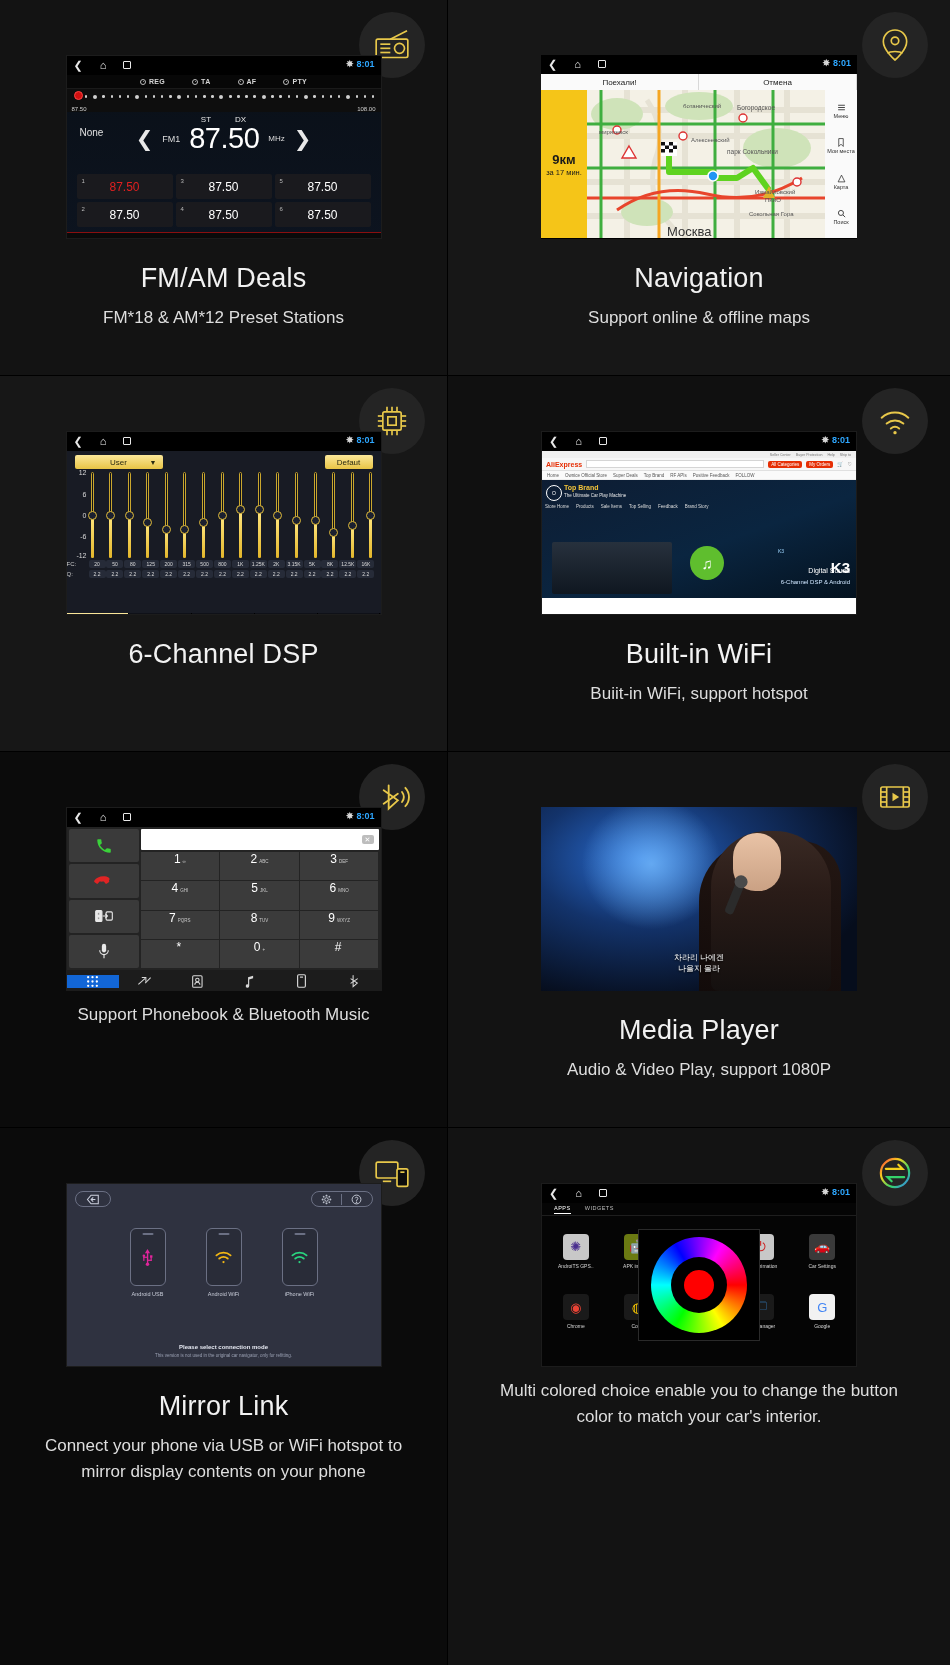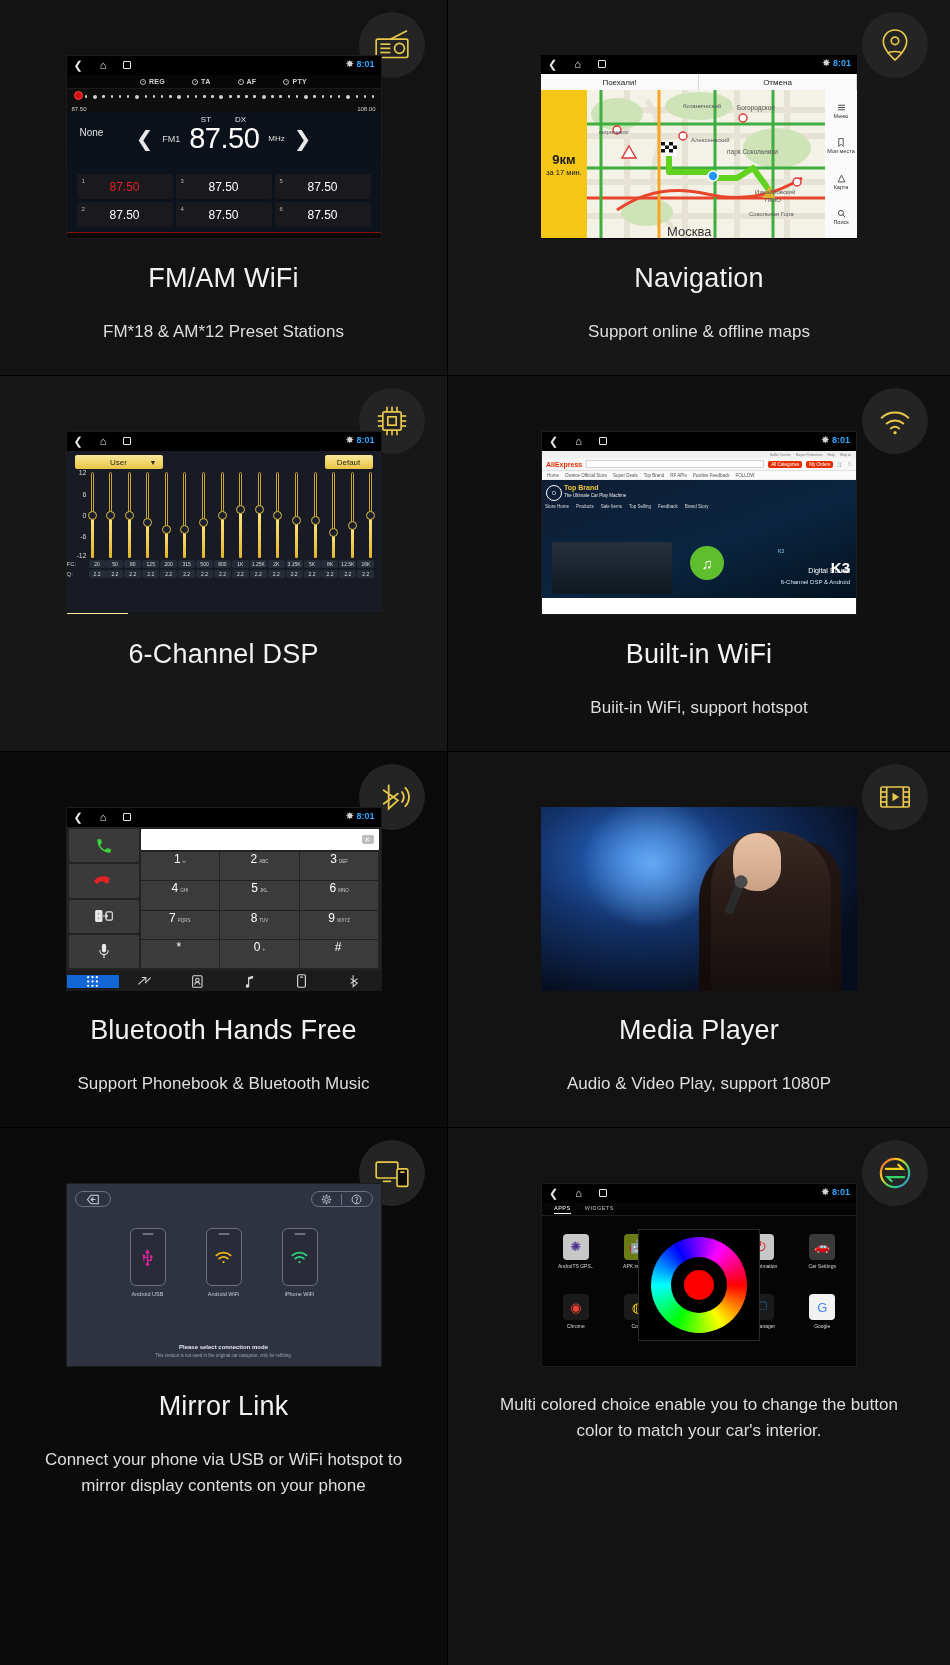--- a/index.html
+++ b/index.html
@@ -62,21 +62,21 @@
   .badge svg { width: 40px; height: 40px; }
 
   
   .title {
     margin-top: 24px;
     font-size: 27px; color: #f2f2f2; font-weight: 300;
     letter-spacing: .2px;
     text-align: center;
   }
   .subtitle {
-    margin-top: 25px;
+    margin-top: 11px;
     font-size: 17px; color: #dedede; font-weight: 300;
     text-align: center; line-height: 1.5;
     max-width: 420px;
     padding: 0 10px;
   }
 
   
   .radio-body { background: linear-gradient(180deg,#0a1018,#0d1420); height: 100%; }
   .rds-row {
     display:flex; justify-content:center; gap: 27px;
@@ -412,21 +412,21 @@
             <svg width="15" height="13" viewBox="0 0 22 18" fill="none" stroke="#e4e4e4" stroke-width="1.6">
                 <rect x="1" y="2" width="20" height="14" rx="2"></rect>
                 <circle cx="7" cy="8" r="2"></circle>
                 <path d="M3 15 L9 9 L14 14 L17 11 L20 14" fill="none"></path>
               </svg>
           </span>
         </div>
       </div>
     </div>
 
-    <div class="title">FM/AM WiFi</div>
+    <div class="title">FM/AM Deals</div>
     <div class="subtitle">FM*18 &amp; AM*12 Preset Stations</div>
   </div>
 
   <div class="vgap"></div>
 
   <div class="card alt">
     <div class="badge">
       <svg viewBox="0 0 48 48" fill="none" stroke="#e8c84a" stroke-width="2">
         <path d="M24 6 C16 6 10 12 10 20 C10 30 24 42 24 42 C24 42 38 30 38 20 C38 12 32 6 24 6 Z"></path>
         <circle cx="24" cy="19" r="4.5"></circle>
@@ -942,21 +942,20 @@
         </div>
         <div>
           <svg width="11" height="14" viewBox="0 0 14 20" fill="none" stroke="#d8d8d8" stroke-width="1.5" stroke-linecap="round">
               <path d="M5 2 V18 L11 13 L2 7"></path>
               <path d="M2 13 L11 7"></path>
             </svg>
         </div>
       </div>
     </div>
 
-    <div class="title">Bluetooth Hands Free</div>
     <div class="subtitle">Support Phonebook &amp; Bluetooth Music</div>
   </div>
 
   <div class="vgap"></div>
 
   <div class="card">
     <div class="badge">
       <svg viewBox="0 0 48 48" fill="none" stroke="#e8c84a" stroke-width="2">
         <rect x="7" y="12" width="34" height="24" rx="2"></rect>
         <line x1="14" y1="12" x2="14" y2="36"></line>
@@ -970,20 +969,24 @@
         <polygon points="21,19 29,24 21,29" fill="#e8c84a" stroke="none"></polygon>
       </svg>
     </div>
 
     <div class="media">
       <div class="spotlight"></div>
       <div class="hair"></div>
       <div class="singer"></div>
       <div class="face"></div>
       <div class="mic"></div>
+      <div class="subs">
+        <div>차라리 나에겐</div>
+        <div>나을지 몰라</div>
+      </div>
     </div>
 
     <div class="title">Media Player</div>
     <div class="subtitle">Audio &amp; Video Play, support 1080P</div>
   </div>
 
   <div class="hgap"></div>
 
   <div class="card darker">
     <div class="badge">

